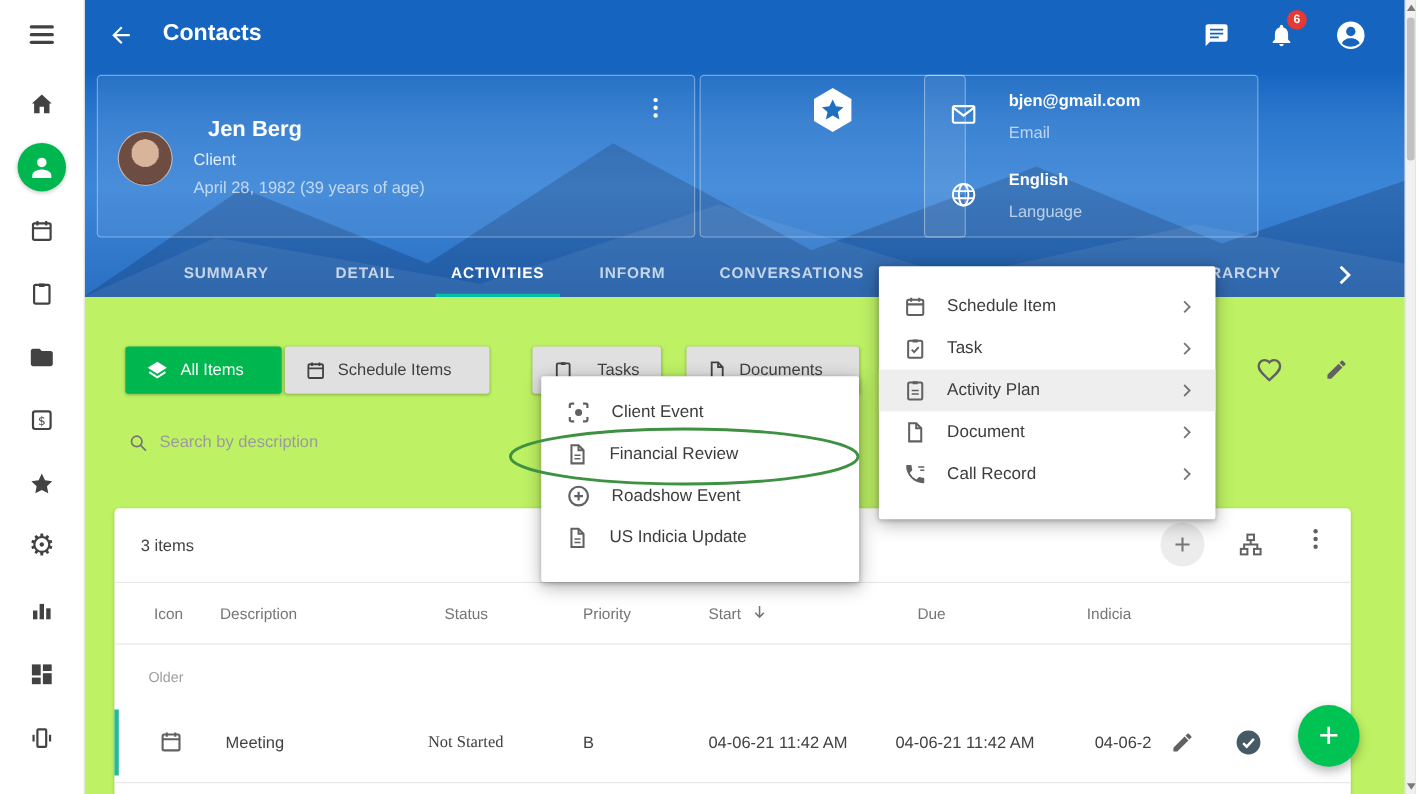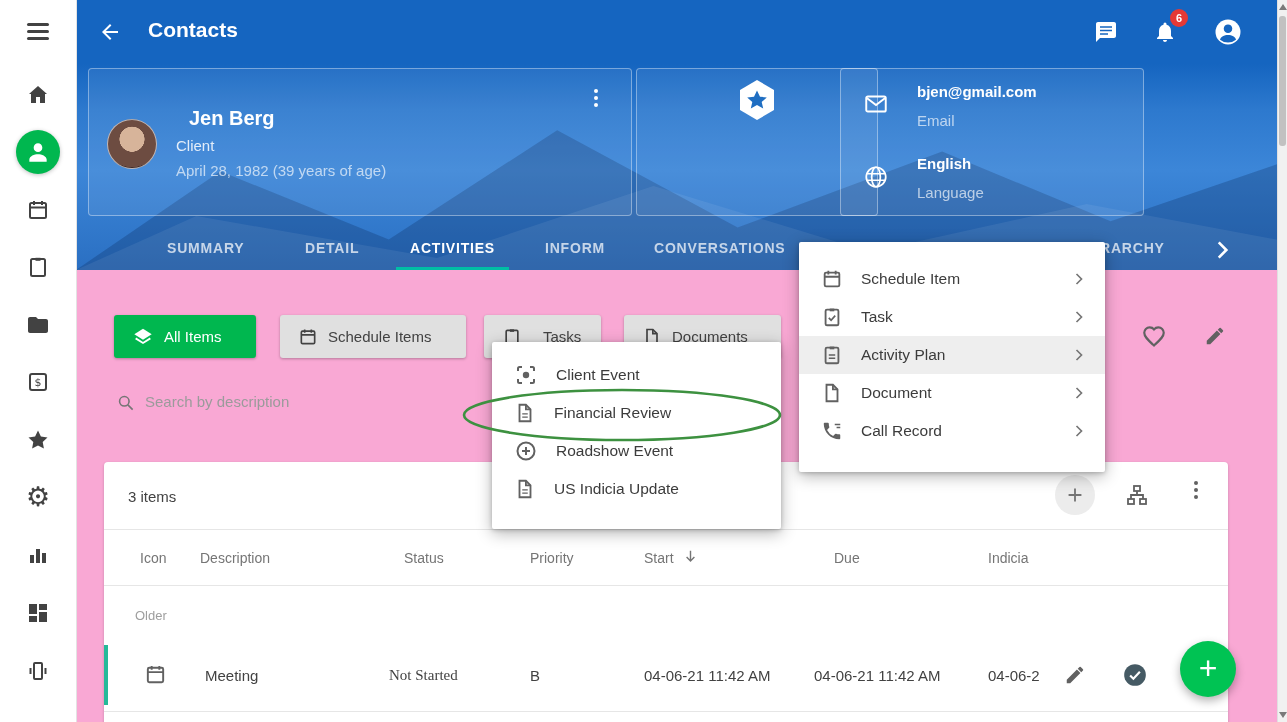--- a/index.html
+++ b/index.html
@@ -1,16 +1,16 @@
 <!DOCTYPE html>
 <html><head>
 <meta charset="utf-8">
 <style>
   html,body{margin:0;padding:0;background:#e9ebee;font-family:"Liberation Sans",sans-serif;}
-  .app{position:relative;width:1287px;height:722px;overflow:hidden;background:#f9a8d4;}
+  .app{position:relative;width:1287px;height:722px;overflow:hidden;background:#bef264;}
   .abs{position:absolute;}
   svg{display:block;}
 
   
   .sidebar{position:absolute;left:0;top:0;width:76px;height:722px;background:#fff;border-right:1px solid #e3e3e3;z-index:10;}
   .side-item{position:absolute;left:50%;transform:translateX(-50%);color:#424242;cursor:pointer;}
   .burger{width:22px;height:2.5px;border-radius:2px;background:#424242;box-shadow:0 -7px 0 #424242,0 7px 0 #424242;}
   .active-bubble{width:44px;height:44px;border-radius:50%;background:#00b74f;display:flex;align-items:center;justify-content:center;box-shadow:0 1px 4px rgba(0,0,0,.25);}
 
   
@@ -242,21 +242,21 @@
 
   <div class="fbtn green" style="left:114px;width:142px;">
     <span>
       <svg width="22" height="22" viewBox="0 0 24 24">
           <path fill="#fff" d="M12 3 2.5 9 12 15l9.5-6z"></path>
           <path fill="none" stroke="#fff" stroke-width="2" d="m4 13.5 8 5 8-5"></path>
         </svg>
     </span>
     <span>All Items</span>
   </div>
-  <div class="fbtn gray" style="left:280px;width:186px;">
+  <div class="fbtn gray" style="left:259px;width:186px;">
     <span>
       <svg width="20" height="20" viewBox="0 0 24 24" fill="none" stroke="#424242" stroke-width="2">
           <rect x="4" y="5" width="16" height="15" rx="1.5"></rect>
           <path d="M4 9.5h16M8 3v4M16 3v4"></path>
         </svg>
     </span>
     <span>Schedule Items</span>
   </div>
   <div class="fbtn gray" style="left:484px;width:117px;gap:21px;">
     <span>
@@ -341,21 +341,21 @@
         <svg width="23" height="23" viewBox="0 0 24 24" fill="none" stroke="#616161" stroke-width="2">
             <rect x="4" y="5" width="16" height="15" rx="1.5"></rect>
             <path d="M4 9.5h16M8 3v4M16 3v4"></path>
           </svg>
       </div>
       <div class="cell" style="left:101px;">Meeting</div>
       <div class="cell" style="left:285px;font-family:Liberation Serif, serif;">Not Started</div>
       <div class="cell" style="left:426px;">B</div>
       <div class="cell" style="left:540px;">04-06-21 11:42 AM</div>
       <div class="cell" style="left:710px;">04-06-21 11:42 AM</div>
-      <div class="cell" style="left:884px;width:66px;overflow:hidden;white-space:nowrap;">04-06-2</div>
+      <div class="cell" style="left:884px;width:66px;overflow:hidden;white-space:nowrap;text-align:center;">04-06-2</div>
       <div class="abs" style="left:960px;top:202px;">
         <svg width="22" height="22" viewBox="0 0 24 24">
             <path fill="#616161" d="M3 17.2V21h3.8L17.9 9.9l-3.8-3.8L3 17.2zM20.7 7.1c.4-.4.4-1 0-1.4l-2.4-2.4a1 1 0 0 0-1.4 0l-1.9 1.9 3.8 3.8 1.9-1.9z"></path>
           </svg>
       </div>
       <div class="abs" style="left:1018px;top:200px;">
         <svg width="26" height="26" viewBox="0 0 24 24">
             <circle cx="12" cy="12" r="10" fill="#455a64"></circle>
             <path d="m7.5 12.5 3 3 6-6.5" stroke="#fff" stroke-width="2" fill="none"></path>
           </svg>

